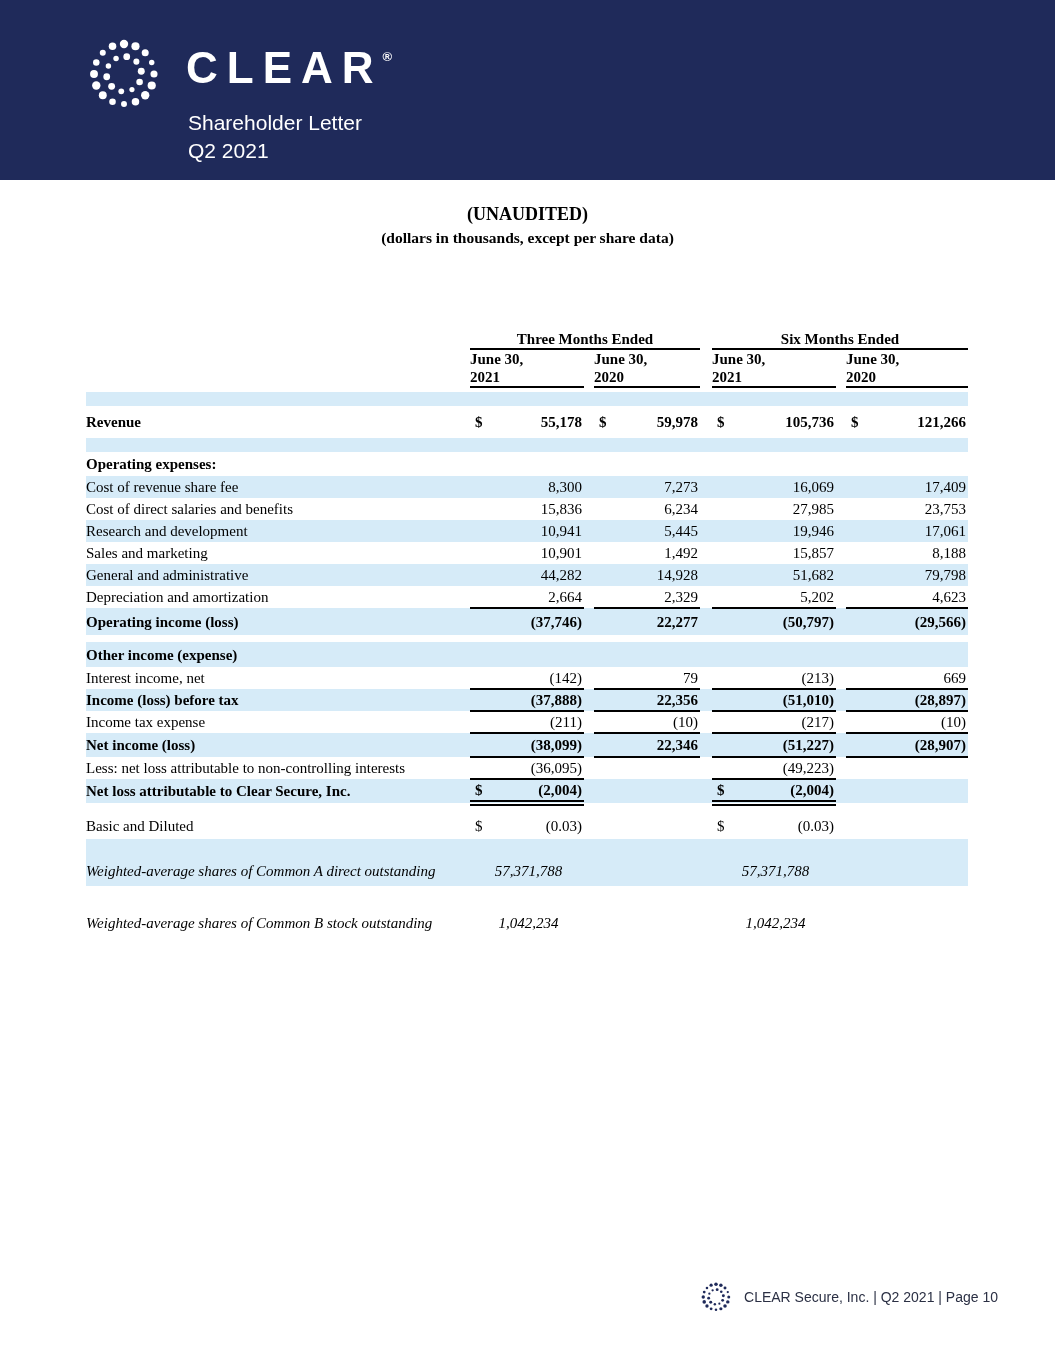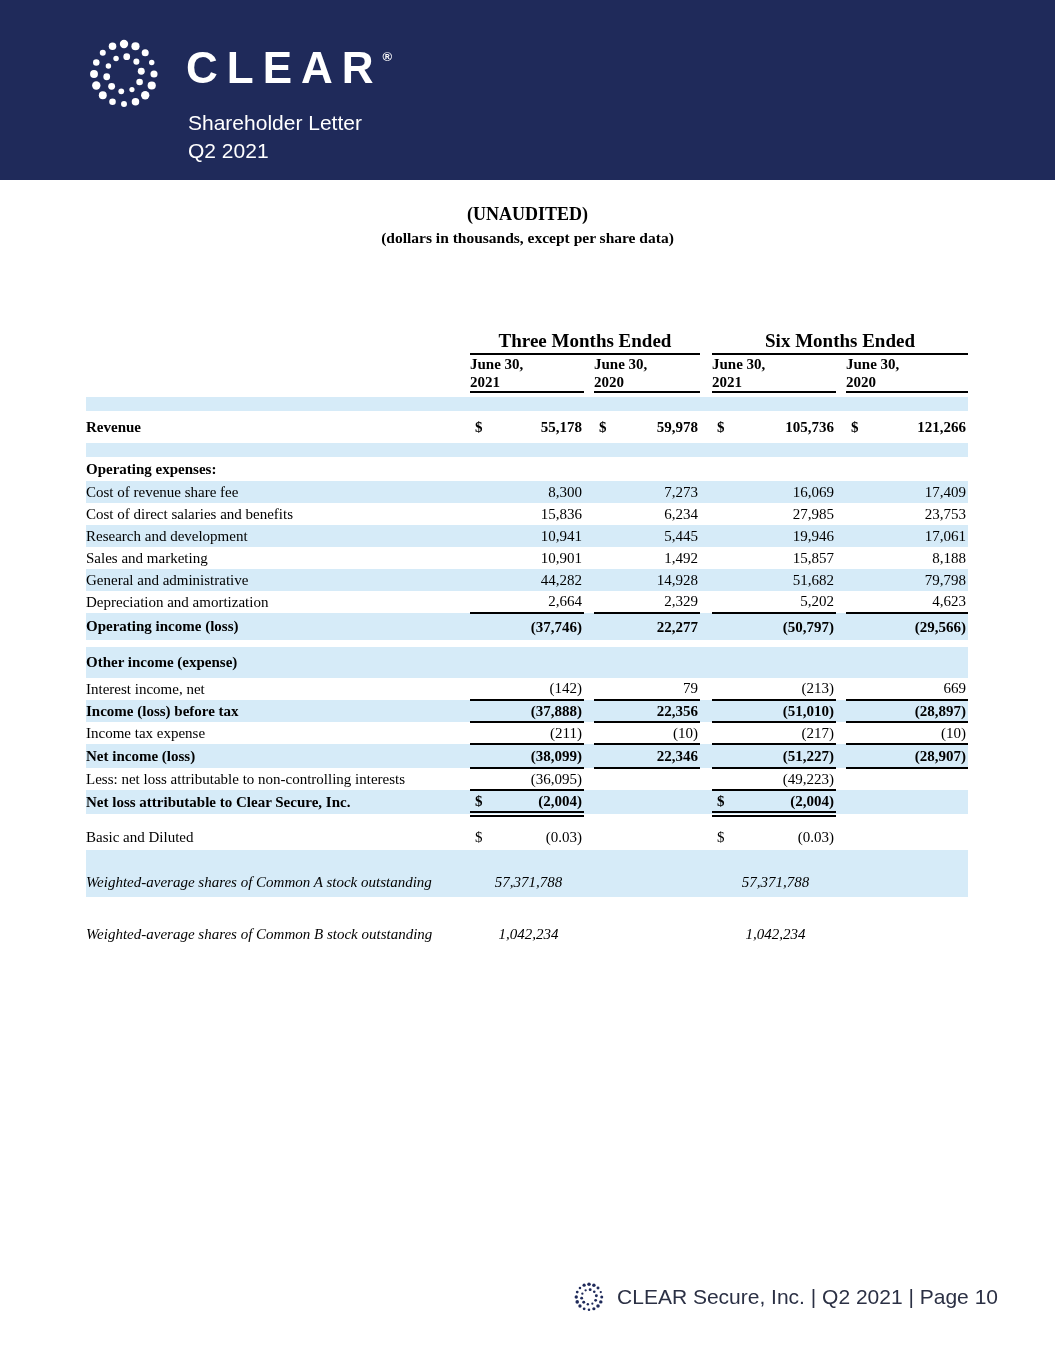--- a/index.html
+++ b/index.html
@@ -18,33 +18,33 @@
 
   
   .titleblock { position:absolute; top:203px; left:0; width:1055px; text-align:center; font-weight:bold; }
   .title1 { font-size:18px; line-height:24px; }
   .title2 { font-size:18px; line-height:23px; }
   .title3 { font-size:15.5px; line-height:23px; }
 
   
   table.fin { position:absolute; left:86px; top:330px; width:882px; border-collapse:collapse; table-layout:fixed; font-size:15px; }
   table.fin td { padding:0; vertical-align:middle; line-height:1.2; }
-  .grouphead { font-weight:bold; text-align:center; border-bottom:2px solid var(--ink); font-size:19px; padding-bottom:2px; }
+  .grouphead { font-weight:bold; text-align:center; border-bottom:2px solid var(--ink); font-size:15px; padding-bottom:2px; }
   .colhead { font-weight:bold; border-bottom:2px solid var(--ink); font-size:15px; white-space:pre-line; line-height:1.15; padding:5px 0 4px 0; }
   tr.stripe { background:var(--stripe); }
   tr.bold { font-weight:bold; }
   tr.italic { font-style:italic; }
   td.label { text-align:left; padding-left:4px; padding-right:6px; }
   td.num .cellflex { display:flex; justify-content:space-between; align-items:baseline; padding:0 2px 0 5px; }
   td.num .cellflex.centered { justify-content:center; }
   td.b-single { border-bottom:2px solid var(--ink); }
   td.b-double { border-bottom:6px double var(--ink); }
 
   
-  .footer { position:absolute; top:1280px; right:57px; display:flex; align-items:center; gap:11px; font-family:"Liberation Sans", sans-serif; font-size:21px; color:var(--footer-ink); }
+  .footer { position:absolute; top:1280px; right:57px; display:flex; align-items:center; gap:11px; font-family:"Liberation Sans", sans-serif; font-size:14px; color:var(--footer-ink); }
   .footer .dotlogo { width:34px; height:34px; color:var(--navy); }
 </style>
 </head>
 <body>
 
 <div class="page">
 
   <header class="banner">
     <svg class="logo dotlogo" viewBox="0 0 80 80">
         <circle cx="40.00" cy="10.00" r="4.17" fill="currentColor"></circle>
@@ -373,21 +373,21 @@
           <td class="num">
             <div class="cellflex">
               <span class="dollar"></span>
               <span class="val">(29,566)</span>
             </div>
           </td>
         </tr>
         <tr style="height: 7px;">
           <td colspan="8"></td>
         </tr>
-        <tr class="stripe bold" style="height: 31px;">
+        <tr class="stripe bold" style="height: 25px;">
           <td class="label">Other income (expense)</td>
           <td class="num"></td>
           <td class="gap"></td>
           <td class="num"></td>
           <td class="gap"></td>
           <td class="num"></td>
           <td class="gap"></td>
           <td class="num"></td>
         </tr>
         <tr style="height: 22px;">
@@ -570,21 +570,21 @@
               <span class="val">(0.03)</span>
             </div>
           </td>
           <td class="gap"></td>
           <td class="num"></td>
         </tr>
         <tr class="stripe" style="height: 17px;">
           <td colspan="8"></td>
         </tr>
         <tr class="stripe italic" style="height: 30px;">
-          <td class="label">Weighted-average shares of Common A stock outstanding</td>
+          <td class="label">Weighted-average shares of Common A direct outstanding</td>
           <td class="num">
             <div class="cellflex centered">
               <span class="val">57,371,788</span>
             </div>
           </td>
           <td class="gap"></td>
           <td class="num"></td>
           <td class="gap"></td>
           <td class="num">
             <div class="cellflex centered">

